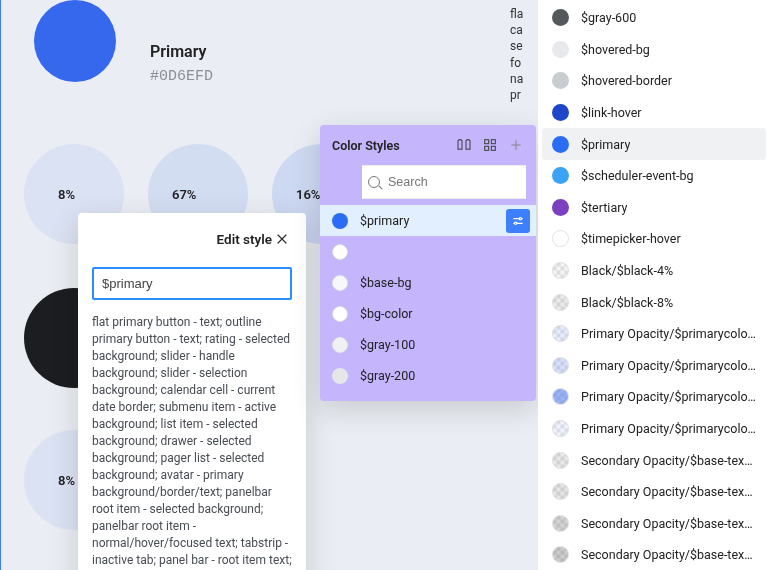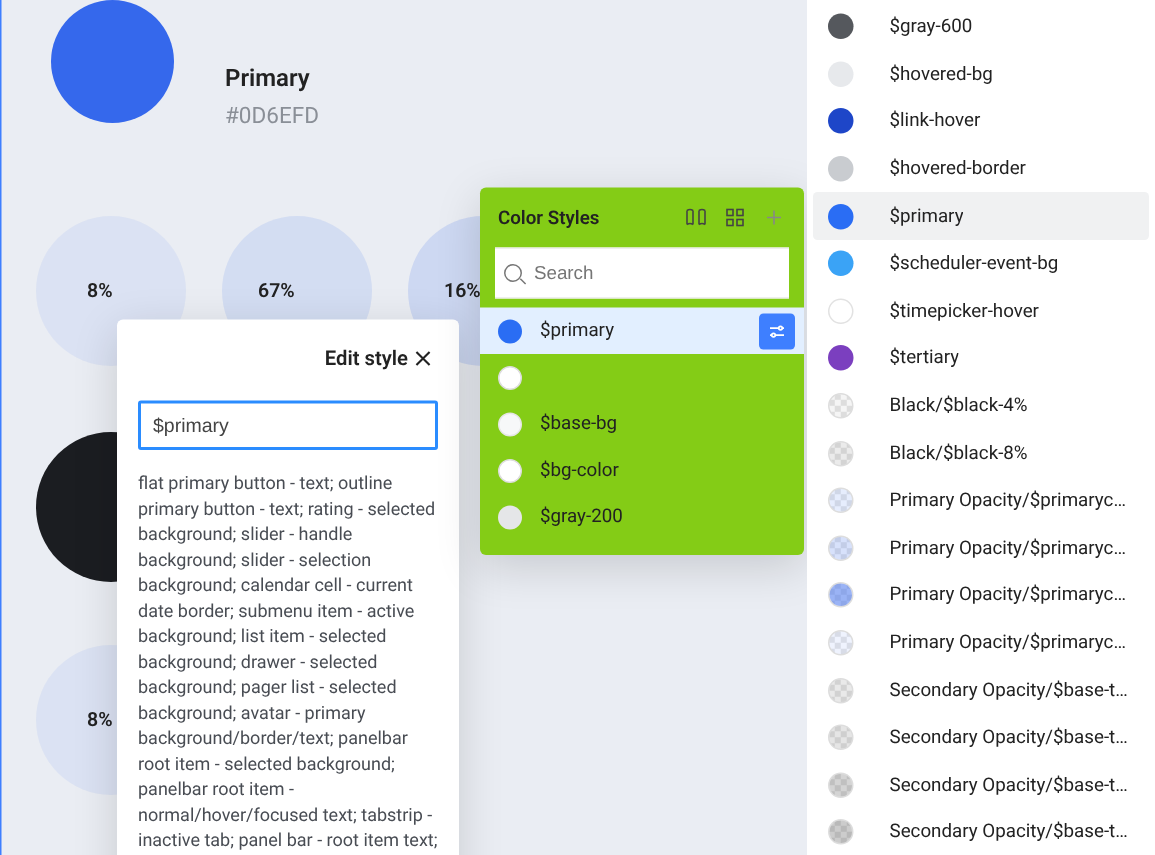--- a/index.html
+++ b/index.html
@@ -5,21 +5,21 @@
   * { box-sizing: border-box; }
   html, body { margin:0; padding:0; font-family:-apple-system,BlinkMacSystemFont,"Segoe UI",Roboto,Helvetica,Arial,sans-serif; }
   body { background:#fff; width:770px; height:570px; overflow:hidden; position:relative; color:#222; }
 
   .bg { position:absolute; inset:0; background:#eaedf3; }
   .bg-line { position:absolute; top:0; bottom:0; left:0; width:1px; background:#3e7fff; }
 
   
   .swatch-hero { position:absolute; top:0; left:34px; width:82px; height:82px; border-radius:50%; background:#3568ec; }
   .swatch-title { position:absolute; top:42px; left:150px; font-size:16px; font-weight:600; }
-  .swatch-hex { position:absolute; top:68px; left:150px; font-size:15px; color:#8a8f97; }
+  .swatch-hex { position:absolute; top:68px; left:150px; font-size:15px; color:#8a8f97;font-family:Liberation Mono, monospace; }
 
   .snippet { position:absolute; top:6px; left:510px; width:30px; font-size:12px; line-height:1.35; color:#333; }
 
   
   .chip { position:absolute; width:100px; height:100px; border-radius:50%; }
   .chip-label { position:absolute; font-size:13px; font-weight:600; }
   .chip-8  { top:144px; left:24px;  background:rgba(53,104,236,0.08); }
   .chip-12 { top:144px; left:148px; background:rgba(53,104,236,0.12); }
   .chip-16 { top:144px; left:272px; background:rgba(53,104,236,0.16); }
   .chip-dark { top:288px; left:24px; background:#1b1d21; }
@@ -31,40 +31,40 @@
 
   
   .modal { position:absolute; top:213px; left:78px; width:228px; background:#fff; border-radius:4px; box-shadow:0 8px 30px rgba(0,0,0,0.15); padding:16px 14px 14px; }
   .modal-hdr { display:flex; align-items:center; justify-content:flex-end; margin-bottom:18px; }
   .modal-hdr h3 { margin:0; font-size:13.5px; font-weight:600; }
   .modal-close { width:20px; height:20px; cursor:pointer; display:flex; align-items:center; justify-content:center; }
   .modal-input { width:100%; border:2px solid #2a8cff; border-radius:2px; padding:7px 8px; font-size:13px; outline:none; color:#444; }
   .modal-desc { font-size:12px; line-height:1.42; color:#484c53; margin-top:14px; }
 
   
-  .panel { position:absolute; top:125px; left:320px; width:216px; background:#84cc16; border-radius:4px; box-shadow:0 8px 30px rgba(0,0,0,0.15); padding-bottom:10px; }
+  .panel { position:absolute; top:125px; left:320px; width:216px; background:#c4b5fd; border-radius:4px; box-shadow:0 8px 30px rgba(0,0,0,0.15); padding-bottom:10px; }
   .panel-hdr { display:flex; align-items:center; justify-content:space-between; padding:12px 12px 8px 12px; }
   .panel-hdr h4 { margin:0; font-size:12.5px; font-weight:600; }
   .panel-icons { display:flex; gap:10px; align-items:center; color:#555; }
   .panel-icons svg, .panel-icons .plus { width:16px; height:16px; }
-  .panel-search { position:relative; padding:4px 10px 2px 10px; }
+  .panel-search { position:relative; padding:4px 10px 2px 10px;margin-left:32px; }
   .panel-search input { width:100%; border:none; border-top:1px solid #eee; border-bottom:1px solid #eee; padding:9px 8px 9px 26px; font-size:12.5px; outline:none; color:#666; }
   .panel-search .mag { position:absolute; left:16px; top:15px; width:12px; height:12px; border:1.4px solid #777; border-radius:50%; }
   .panel-search .mag:after { content:""; position:absolute; width:5px; height:1.4px; background:#777; transform:rotate(45deg); right:-4px; bottom:-1px; }
 
   .clist { margin-top:4px; }
   .crow { display:flex; align-items:center; padding:7.5px 12px; gap:12px; font-size:12.5px; color:#222; }
   .crow.sel { background:#e2efff; position:relative; }
   .crow.sel .dot { width:16px; height:16px; }
   .crow .dot { width:16px; height:16px; border-radius:50%; flex:none; }
   .adj { position:absolute; right:6px; top:4px; width:24px; height:24px; background:#3e7fff; border-radius:3px; display:flex; align-items:center; justify-content:center; }
 
   
   .rpanel { position:absolute; top:0; right:0; width:232px; height:570px; background:#fff; padding-top:2px; }
-  .rrow { display:flex; align-items:center; gap:24px; padding:7.3px 14px; font-size:12.5px; color:#222; position:relative; }
+  .rrow { display:flex; align-items:center; gap:12px; padding:7.3px 14px; font-size:12.5px; color:#222; position:relative; }
   .rrow .dot { width:17px; height:17px; border-radius:50%; flex:none; }
   .rrow.sel { background:#f0f1f2; margin:0 4px; border-radius:3px; padding-left:10px; padding-right:10px; }
   .rrow .cut { white-space:nowrap; overflow:hidden; text-overflow:ellipsis; }
 
   .dotcheck { background:repeating-conic-gradient(#e6e6e6 0% 25%, #fff 0% 50%) 50% / 8px 8px; border:1px solid #ddd; }
   .dotcheck.blue::after { content:""; display:block; width:100%; height:100%; border-radius:50%; background:rgba(53,104,236,var(--o,0.2)); }
   .dotcheck.gray::after { content:""; display:block; width:100%; height:100%; border-radius:50%; background:rgba(40,40,40,var(--o,0.1)); }
   .dotcheck.plain::after { content:""; display:block; width:100%; height:100%; border-radius:50%; background:rgba(0,0,0,var(--o,0.04)); }
 
   
@@ -88,20 +88,21 @@
 </head>
 <body>
 
 <div class="bg">
   <div class="bg-line"></div>
 
   <div class="swatch-hero"></div>
   <div class="swatch-title">Primary</div>
   <div class="swatch-hex">#0D6EFD</div>
 
+  <div class="snippet" id="snip">fla<br>ca<br>se<br>fo<br>na<br>pr</div>
 
   <div class="chip chip-8"></div>
   <div class="chip chip-12"></div>
   <div class="chip chip-16"></div>
   <div class="chip chip-dark"></div>
   <div class="chip chip-dark2"></div>
   <span class="chip-label l8a">8%</span>
   <span class="chip-label l12">67%</span>
   <span class="chip-label l16">16%</span>
   <span class="chip-label l8b">8%</span>
@@ -158,60 +159,64 @@
         </div>
         <div class="crow">
           <span class="dot c-basebg"></span>
           <span>$base-bg</span>
         </div>
         <div class="crow">
           <span class="dot c-bgcolor"></span>
           <span>$bg-color</span>
         </div>
         <div class="crow">
+          <span class="dot c-gray100"></span>
+          <span>$gray-100</span>
+        </div>
+        <div class="crow">
           <span class="dot c-gray200"></span>
           <span>$gray-200</span>
         </div>
       </div>
   </div>
 
   <div class="rpanel" id="rlist">
       <div class="rrow">
         <span class="dot c-gray600"></span>
         <span class="cut">$gray-600</span>
       </div>
       <div class="rrow">
         <span class="dot c-hoverbg"></span>
         <span class="cut">$hovered-bg</span>
       </div>
       <div class="rrow">
+        <span class="dot c-hoverbd"></span>
+        <span class="cut">$hovered-border</span>
+      </div>
+      <div class="rrow">
         <span class="dot c-linkhov"></span>
         <span class="cut">$link-hover</span>
-      </div>
-      <div class="rrow">
-        <span class="dot c-hoverbd"></span>
-        <span class="cut">$hovered-border</span>
       </div>
       <div class="rrow sel">
         <span class="dot c-primary"></span>
         <span class="cut">$primary</span>
       </div>
       <div class="rrow">
         <span class="dot c-sched"></span>
         <span class="cut">$scheduler-event-bg</span>
       </div>
       <div class="rrow">
+        <span class="dot c-tert"></span>
+        <span class="cut">$tertiary</span>
+      </div>
+      <div class="rrow">
         <span class="dot c-empty"></span>
         <span class="cut">$timepicker-hover</span>
       </div>
       <div class="rrow">
-        <span class="dot c-tert"></span>
-        <span class="cut">$tertiary</span>
-      </div>
-      <div class="rrow">
         <span class="dot dotcheck plain" style="--o: 0.04;"></span>
         <span class="cut">Black/$black-4%</span>
       </div>
       <div class="rrow">
         <span class="dot dotcheck plain" style="--o: 0.08;"></span>
         <span class="cut">Black/$black-8%</span>
       </div>
       <div class="rrow">
         <span class="dot dotcheck blue" style="--o: 0.12;"></span>
         <span class="cut">Primary Opacity/$primarycolor-1...</span>

